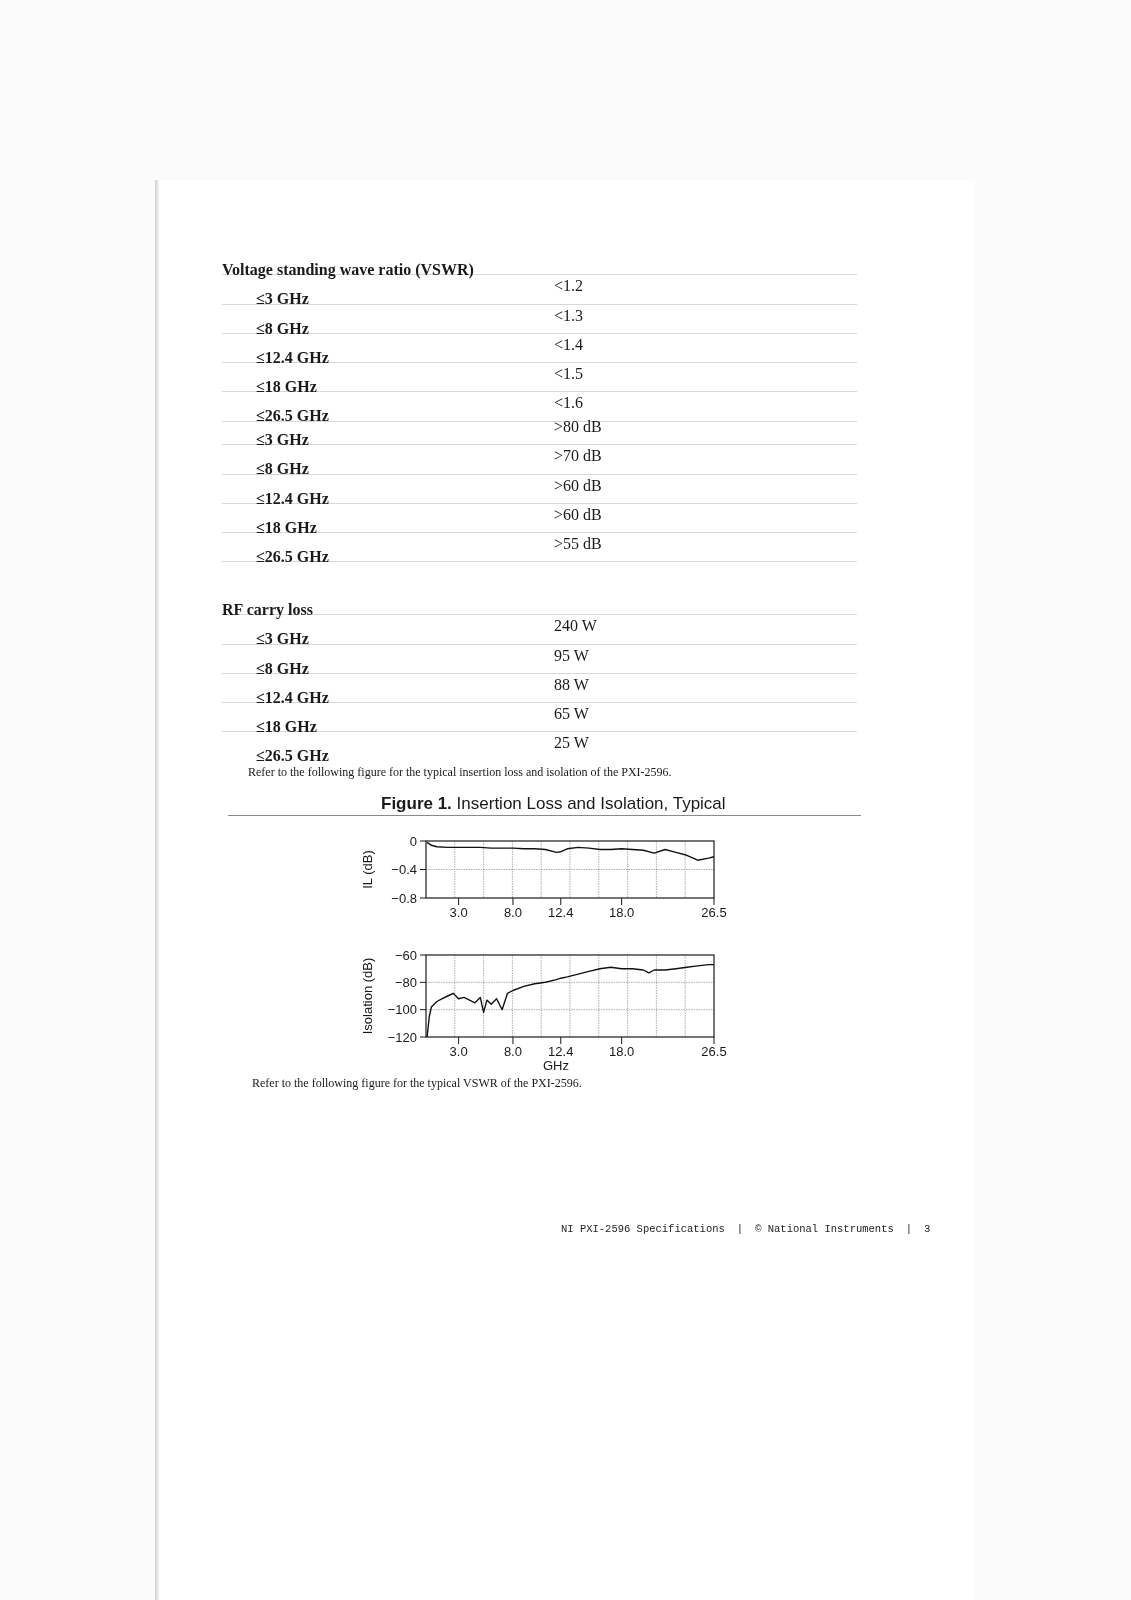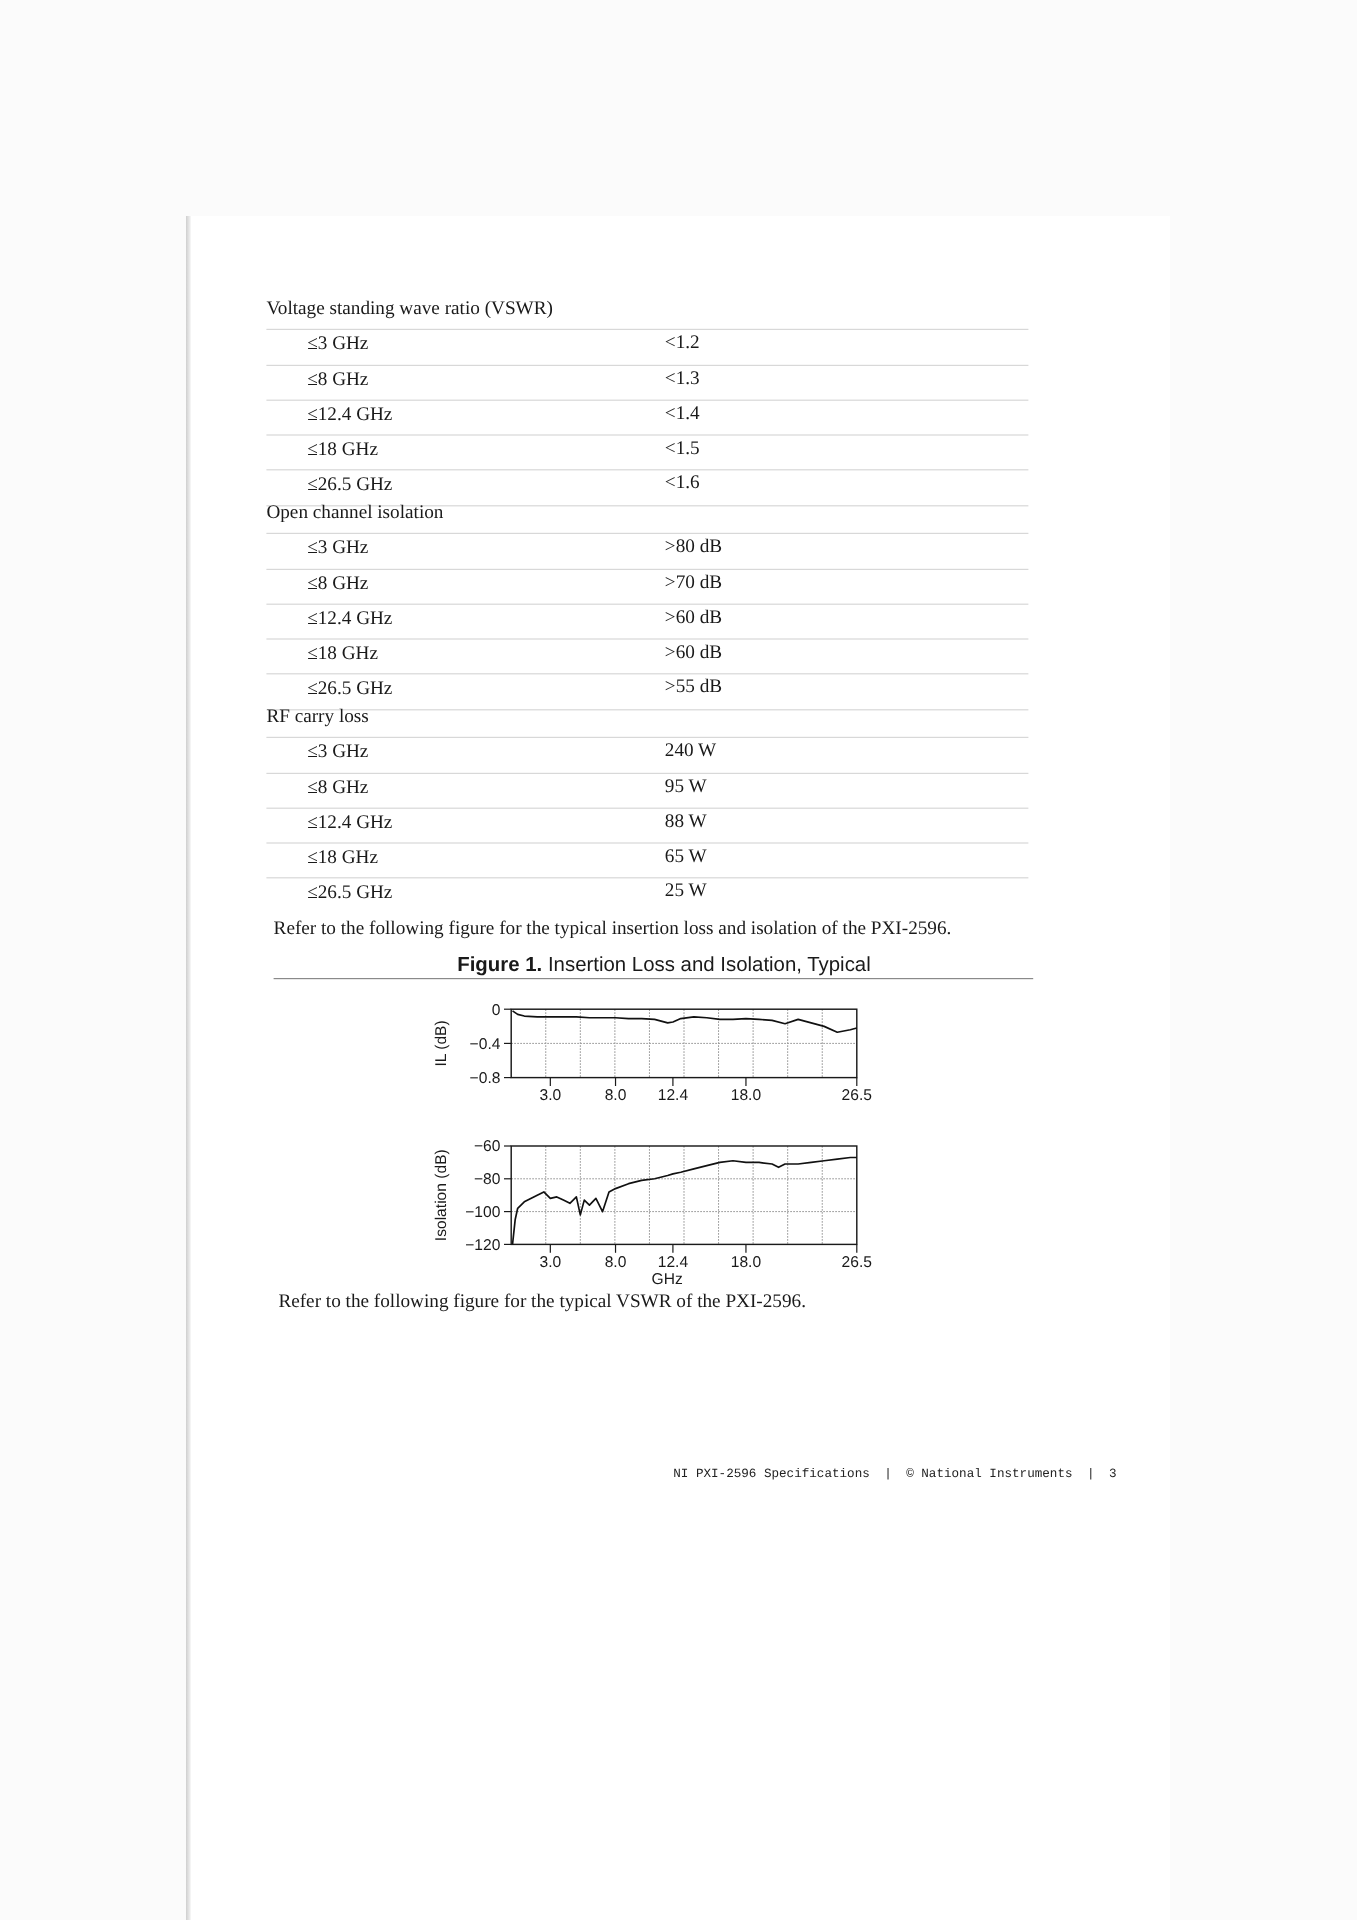--- a/index.html
+++ b/index.html
@@ -1,24 +1,24 @@
 <!DOCTYPE html>
 <html><head>
 <meta charset="utf-8">
 <style>
   html, body { margin:0; padding:0; }
   body { width:1131px; height:1600px; background:#fbfbfb; position:relative; overflow:hidden; font-family:"Liberation Serif", serif; color:#1a1a1a; }
   .page { position:absolute; left:155px; top:180px; width:820px; height:1433px; background:#ffffff; }
   .page-edge-left { position:absolute; left:155px; top:180px; width:4px; height:1430px; background:linear-gradient(to right,#cfcfcf,#f4f4f4); }
   .spec { position:absolute; left:222px; width:635px; }
   .row { position:relative; height:28.3px; border-bottom:1px solid #d8d8d8; font-size:16px; }
-  .row .lbl { position:absolute; left:0; top:3px; white-space:nowrap; }
+  .row .lbl { position:absolute; left:0; top:15px; white-space:nowrap;font-weight:bold; }
   .row.sub .lbl { left:34px; }
   .row .val { position:absolute; left:332px; top:2px; white-space:nowrap; }
-  .para { position:absolute; font-size:16px; white-space:nowrap; }
+  .para { position:absolute; font-size:12px; white-space:nowrap;margin-left:20px; }
   .fig-title { position:absolute; left:381px; top:794px; font-family:"Liberation Sans", sans-serif; font-size:17px; white-space:nowrap; }
   .fig-title b { font-weight:bold; }
   .fig-rule { position:absolute; left:228px; top:815px; width:633px; height:1px; background:#8a8a8a; }
   .chart { position:absolute; }
   .tick { font-family:"Liberation Sans", sans-serif; font-size:13px; fill:#1a1a1a; }
   .footer { position:absolute; left:561px; top:1223px; font-family:Liberation Mono, monospace; font-size:10.5px; white-space:nowrap; color:#222; }
   .footer span { margin:0 6px; }
 </style>
 </head>
 <body>
@@ -46,23 +46,20 @@
       <span class="lbl">≤18 GHz</span>
       <span class="val">&lt;1.5</span>
     </div>
   <div class="row sub">
       <span class="lbl">≤26.5 GHz</span>
       <span class="val">&lt;1.6</span>
     </div>
 </div>
 
 <div class="spec" style="top:416px;">
-  <div class="row">
-      <span class="lbl">Open channel isolation</span>
-    </div>
   <div class="row sub">
       <span class="lbl">≤3 GHz</span>
       <span class="val">&gt;80 dB</span>
     </div>
   <div class="row sub">
       <span class="lbl">≤8 GHz</span>
       <span class="val">&gt;70 dB</span>
     </div>
   <div class="row sub">
       <span class="lbl">≤12.4 GHz</span>

